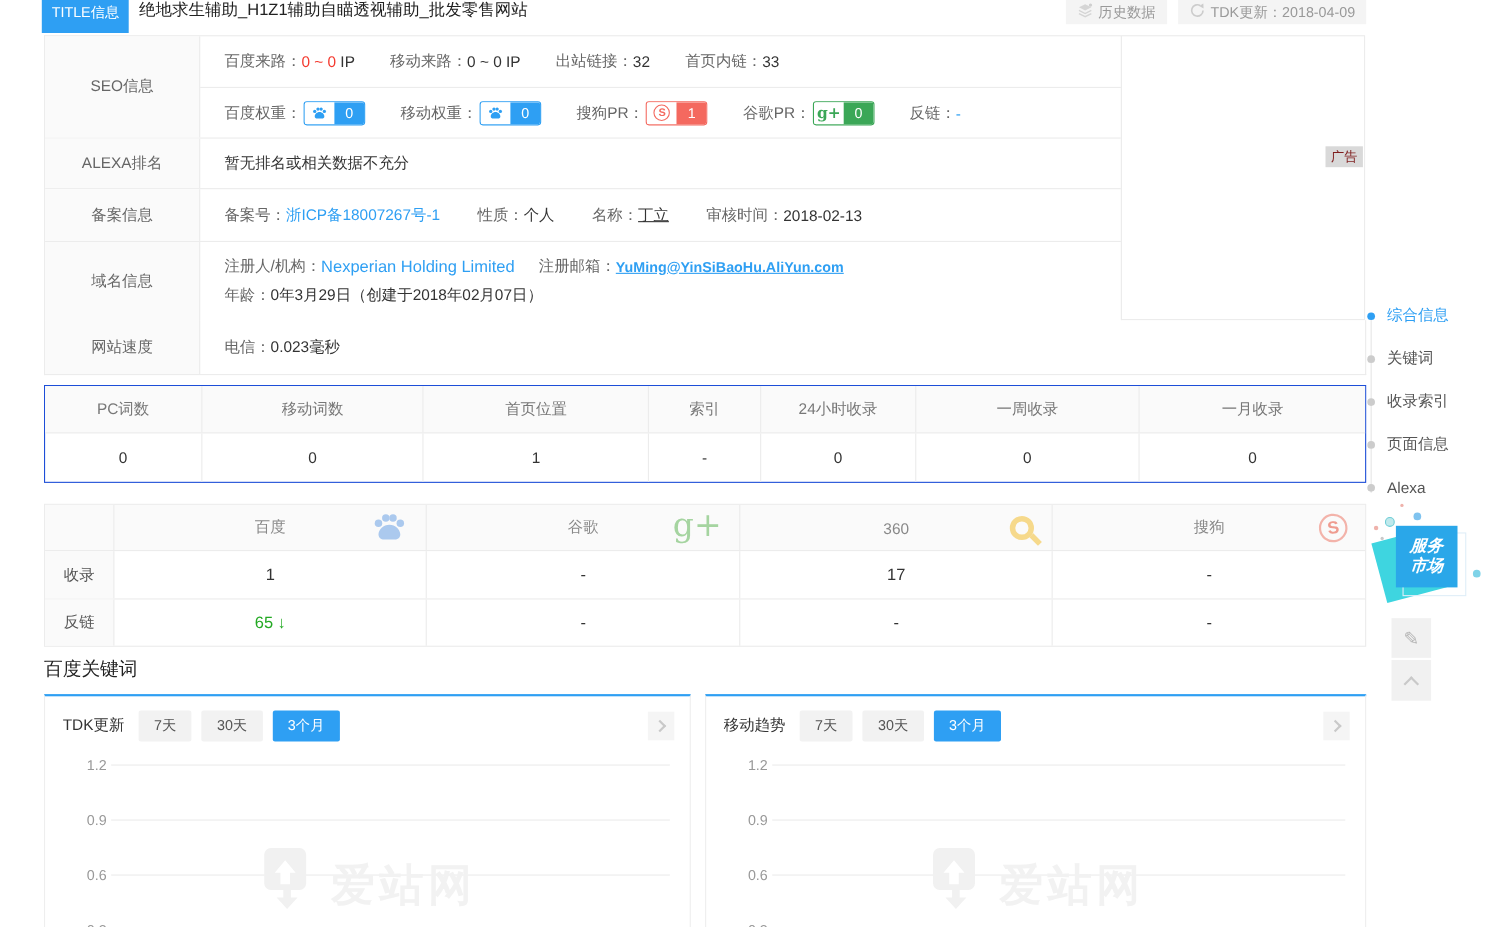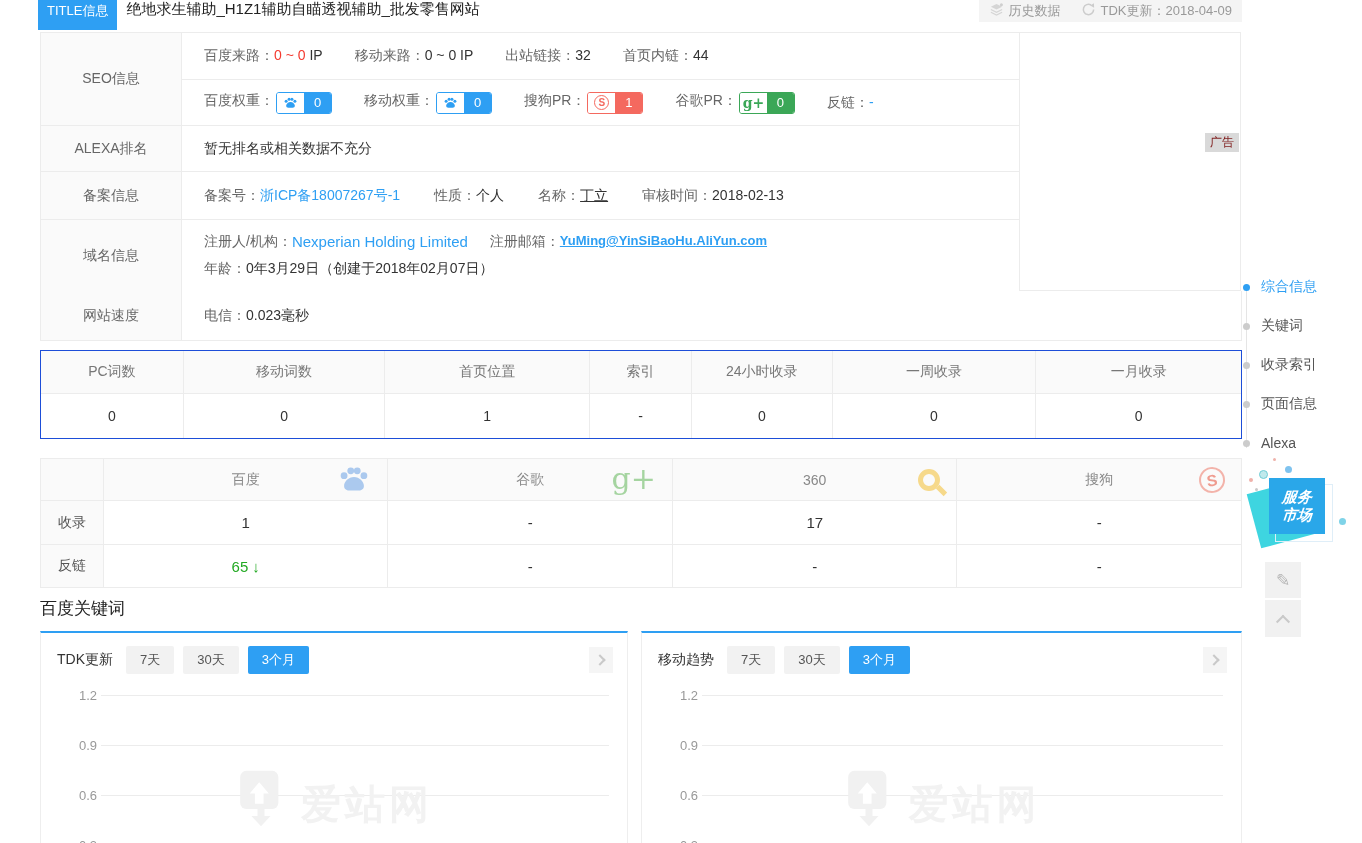--- a/index.html
+++ b/index.html
@@ -4,39 +4,39 @@
 <style>
   * { margin:0; padding:0; box-sizing:border-box; }
   html,body { width:1362px; height:843px; }
   body { font-family:"Liberation Sans","DejaVu Sans",sans-serif; background:#fff; overflow:hidden; }
   #page { position:relative; width:1362px; height:843px; background:#fff; overflow:hidden; }
 
   
   #header { position:absolute; left:0; top:0; width:1362px; height:30px; display:flex; padding-left:38px; }
   .title-badge { background:#2e9ff3; color:#fff; font-size:13px; padding:2px 9px; margin-right:9px; }
   .page-title { font-size:15px; color:#222; }
-  .header-right { margin-left:auto; margin-right:120px; display:flex; }
+  .header-right { margin-left:auto; margin-right:120px; display:flex; gap:10px; }
   .gray-btn { background:#f4f4f4; color:#999; font-size:13px; height:22px; display:flex; align-items:center; gap:5px; padding:0 10px; border:none; cursor:pointer; }
 
   
   #info { position:absolute; left:40px; top:32px; width:1202px; font-size:14px; }
   .info-top { display:flex; }
   .info-left { width:980px; border:1px solid #ececec; border-bottom:none; }
   .irow { display:flex; border-bottom:1px solid #ececec; }
   .irow-label { width:141px; background:#fafafa; color:#666; display:flex; align-items:center; justify-content:center; border-right:1px solid #ececec; }
   .irow-content { flex:1; display:flex; align-items:center; padding:0 22px; color:#333; }
   .subrows { flex:1; display:flex; flex-direction:column; }
   .subrow { height:46px; display:flex; align-items:center; gap:32px; padding:0 22px; color:#333; }
   .subrow + .subrow { border-top:1px solid #ececec; }
   .lab { color:#666; }
   .red { color:#f43a2f; }
   .blue-link { color:#2e9ff3; text-decoration:none; cursor:pointer; }
   .u-link { color:#2e9ff3; text-decoration:underline; font-size:13px; font-weight:bold; cursor:pointer; }
   .name-val { color:#333; text-decoration:underline; }
-  .pair { display:inline-flex; }
+  .pair { display:inline-flex; align-items:center; }
 
   .wbadge { display:inline-flex; height:22px; border-radius:3px; overflow:hidden; border:1px solid; margin-left:2px; }
   .wbadge .wicon { width:27px; background:#fff; display:flex; align-items:center; justify-content:center; }
   .wbadge .wval { width:27px; color:#fff; display:flex; align-items:center; justify-content:center; font-size:13px; }
   .wbadge.blue { border-color:#2e9ff3; } .wbadge.blue .wval { background:#2e9ff3; }
   .wbadge.red { border-color:#f4695f; } .wbadge.red .wval { background:#f4695f; }
   .wbadge.green { border-color:#3ba757; } .wbadge.green .wval { background:#3ba757; }
   .s-circ { width:15px; height:15px; border:1.5px solid #f4695f; border-radius:50%; color:#f4695f; font-size:10px; font-weight:bold; line-height:13px; text-align:center; }
   .g-glyph { color:#3ba757; font-size:14px; font-weight:bold; font-family:"DejaVu Serif",serif; }
 
@@ -159,21 +159,21 @@
               <span class="pair">
                   <span class="lab">移动来路：</span>
                   <span>0 ~ 0 IP</span>
                 </span>
               <span class="pair">
                   <span class="lab">出站链接：</span>
                   <span>32</span>
                 </span>
               <span class="pair">
                   <span class="lab">首页内链：</span>
-                  <span>44</span>
+                  <span>33</span>
                 </span>
             </div>
             <div class="subrow">
               <span class="pair">
                   <span class="lab">百度权重：</span>
                 <span class="wbadge blue">
                   <span class="wicon">
                       <svg width="15" height="15" viewBox="0 0 24 24" fill="#2e9ff3">
                         <circle cx="5" cy="10" r="2.4"></circle>
                         <circle cx="9.7" cy="6.6" r="2.4"></circle>

